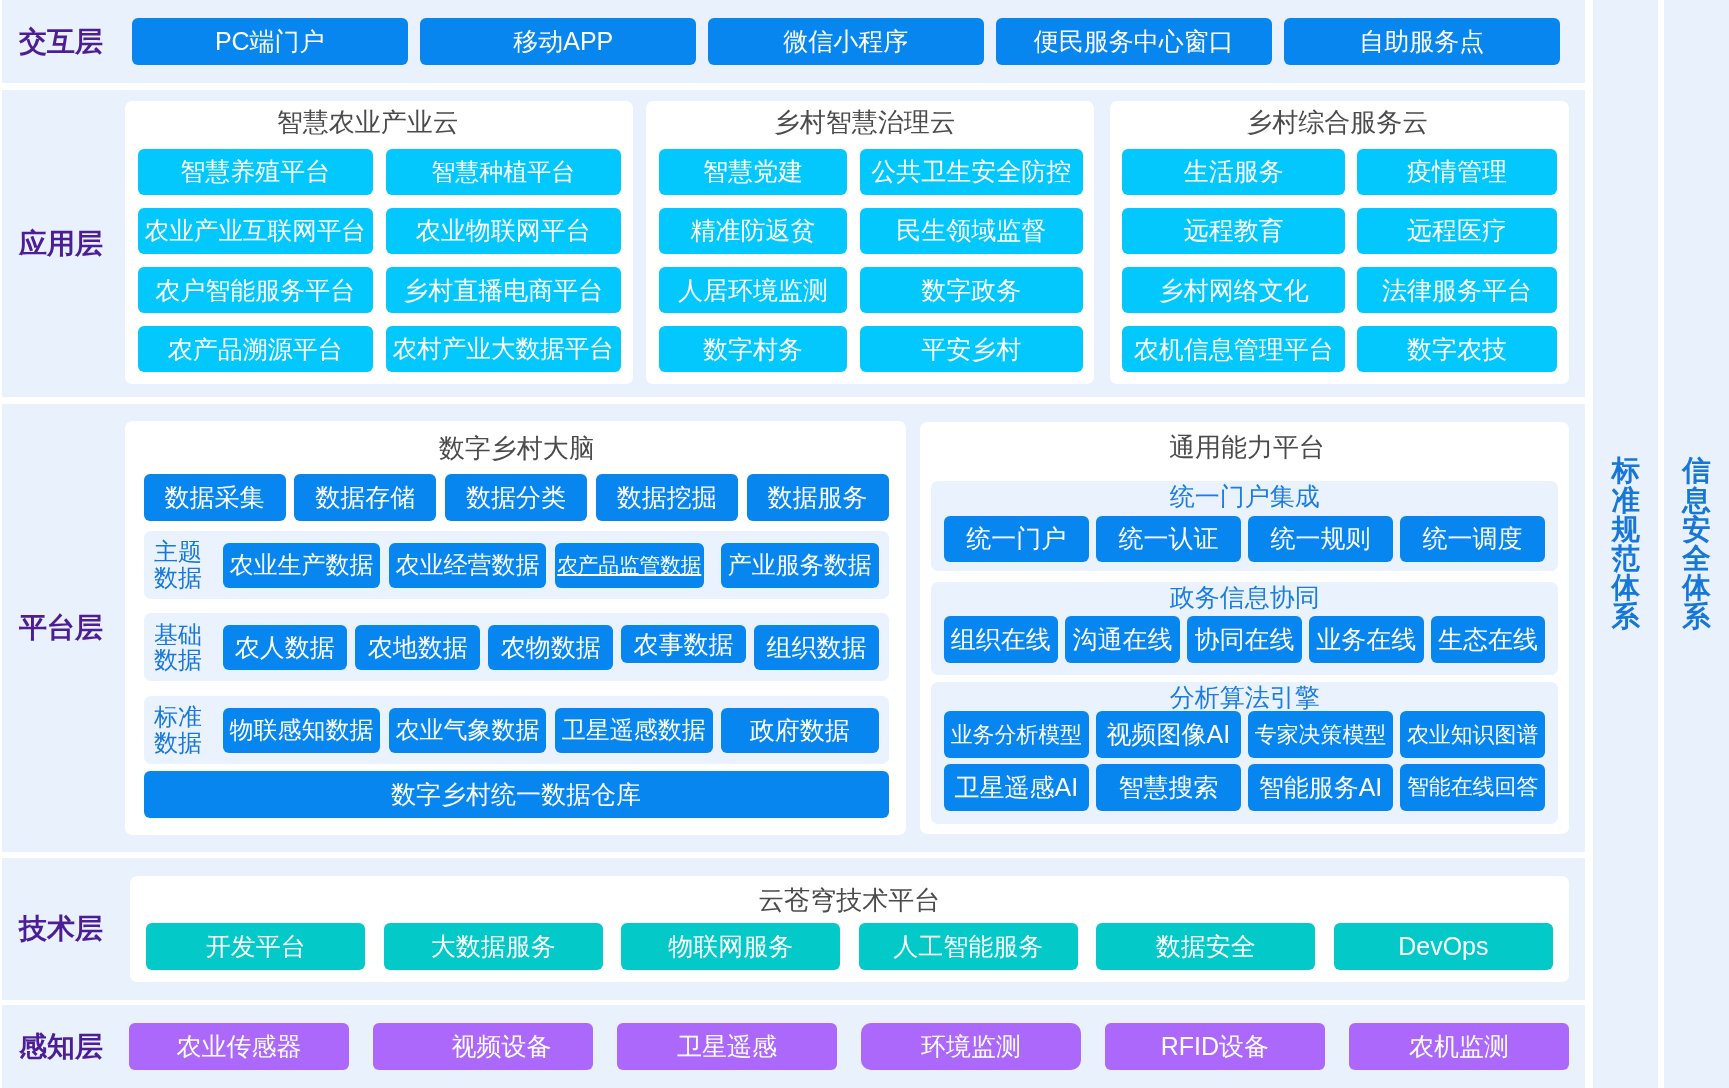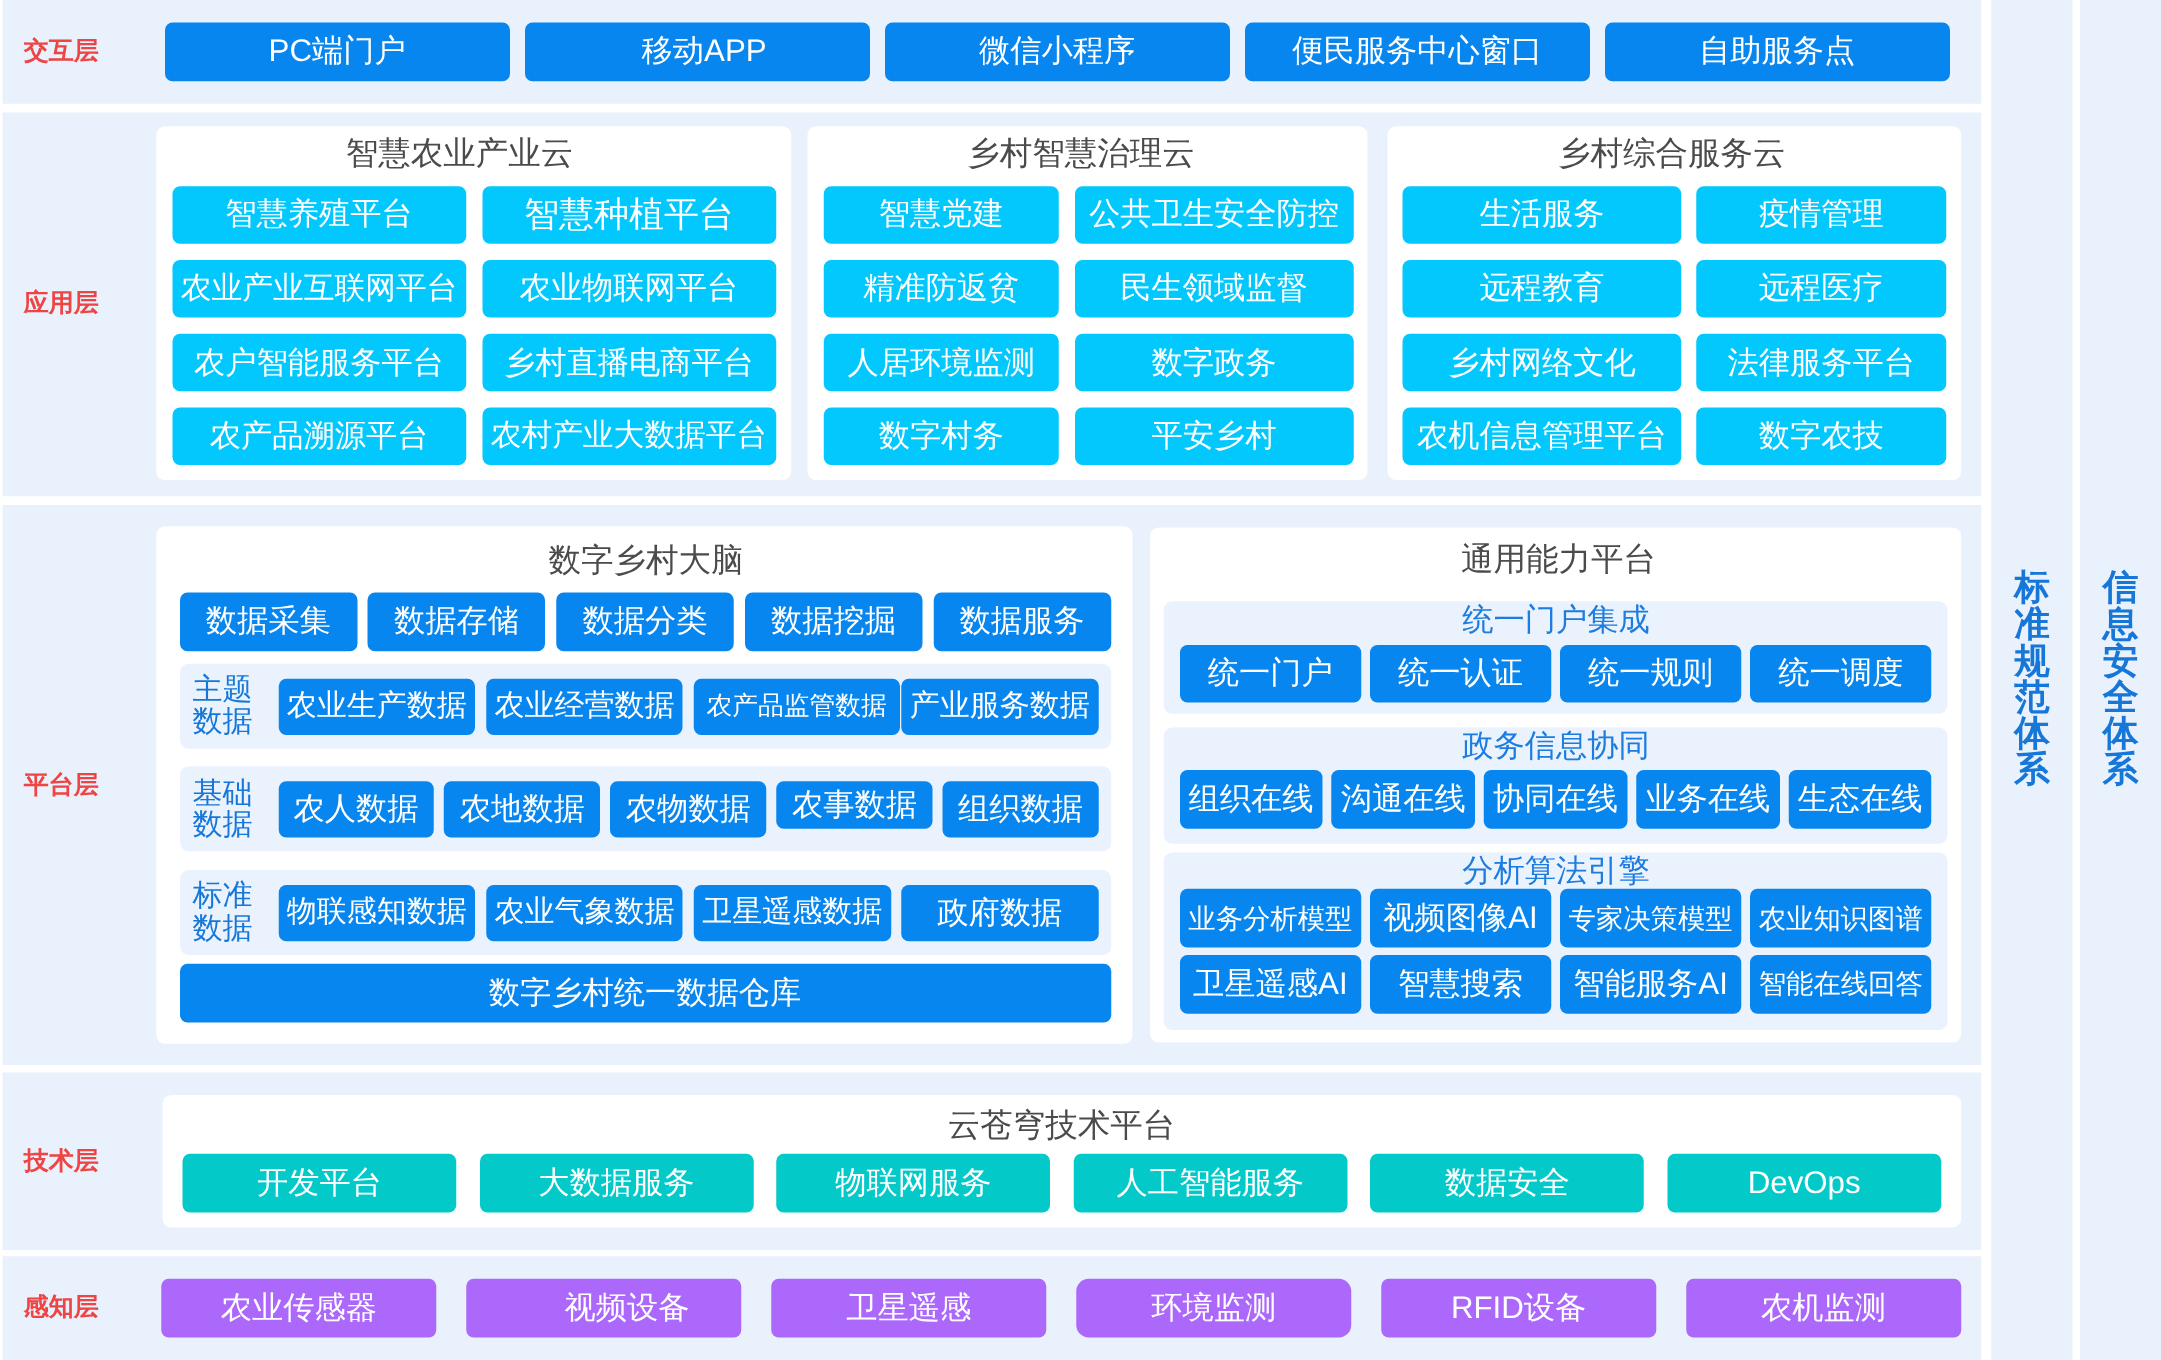--- a/index.html
+++ b/index.html
@@ -3,22 +3,22 @@
 <meta charset="utf-8">
 <title>数字乡村总体架构</title>
 <style>
   html,body{margin:0;padding:0;}
   body{width:1729px;height:1088px;background:#ffffff;
        font-family:"Liberation Sans",sans-serif;overflow:hidden;}
   .page{position:relative;width:1729px;height:1088px;background:#ffffff;}
 
   .band{position:absolute;background:#e8f1fc;left:2px;width:1583px;}
 
-  .layer-label{position:absolute;color:#ef4444;font-weight:bold;
-      font-size:20px;letter-spacing:0px;line-height:1;white-space:nowrap;}
+  .layer-label{position:absolute;color:#4c1d95;font-weight:bold;
+      font-size:28px;letter-spacing:0px;line-height:1;white-space:nowrap;}
 
   .chip{position:absolute;border-radius:6px;color:#ffffff;
       display:flex;align-items:center;justify-content:center;
       font-size:25px;line-height:1;white-space:nowrap;box-sizing:border-box;}
   .chip-blue{background:#0886ef;}
   .chip-cyan{background:#03c8fd;}
   .chip-teal{background:#03c9c9;}
   .chip-purple{background:#ab68fb;}
 
   .card{position:absolute;background:#ffffff;border-radius:7px;}
@@ -47,21 +47,21 @@
 <div class="chip chip-blue" style="left:419.5px;top:17.9px;width:276.5px;height:47.1px;font-size:25.0px;padding-left:11px;">移动APP</div>
 <div class="chip chip-blue" style="left:707.5px;top:17.9px;width:276.5px;height:47.1px;font-size:25.0px;">微信小程序</div>
 <div class="chip chip-blue" style="left:995.5px;top:17.9px;width:276.5px;height:47.1px;font-size:25.0px;">便民服务中心窗口</div>
 <div class="chip chip-blue" style="left:1283.5px;top:17.9px;width:276.5px;height:47.1px;font-size:25.0px;">自助服务点</div>
 
 <div class="band" style="top:90px;height:307px;"></div>
 <div class="layer-label" style="left:19px;top:90px;height:307px;line-height:307px;">应用层</div>
 <div class="card" style="left:125.2px;top:101.2px;width:508.0px;height:283.1px;"></div>
 <div class="card-title" style="left:113.7px;top:109.0px;width:508.0px;">智慧农业产业云</div>
 <div class="chip chip-cyan" style="left:137.7px;top:148.7px;width:235.2px;height:46.4px;font-size:25.0px;">智慧养殖平台</div>
-<div class="chip chip-cyan" style="left:385.7px;top:148.7px;width:235.0px;height:46.4px;font-size:28px;">智慧种植平台</div>
+<div class="chip chip-cyan" style="left:385.7px;top:148.7px;width:235.0px;height:46.4px;font-size:24px;">智慧种植平台</div>
 <div class="chip chip-cyan" style="left:137.7px;top:207.8px;width:235.2px;height:46.4px;font-size:24.6px;">农业产业互联网平台</div>
 <div class="chip chip-cyan" style="left:385.7px;top:207.8px;width:235.0px;height:46.4px;font-size:25.0px;">农业物联网平台</div>
 <div class="chip chip-cyan" style="left:137.7px;top:267.0px;width:235.2px;height:46.4px;font-size:25.0px;">农户智能服务平台</div>
 <div class="chip chip-cyan" style="left:385.7px;top:267.0px;width:235.0px;height:46.4px;font-size:25.0px;">乡村直播电商平台</div>
 <div class="chip chip-cyan" style="left:137.7px;top:326.1px;width:235.2px;height:46.4px;font-size:25.0px;">农产品溯源平台</div>
 <div class="chip chip-cyan" style="left:385.7px;top:326.1px;width:235.0px;height:46.4px;font-size:24.6px;">农村产业大数据平台</div>
 <div class="card" style="left:646.3px;top:101.2px;width:448.0px;height:283.1px;"></div>
 <div class="card-title" style="left:640.8px;top:109.0px;width:448.0px;">乡村智慧治理云</div>
 <div class="chip chip-cyan" style="left:659.3px;top:148.7px;width:187.6px;height:46.4px;font-size:25.0px;">智慧党建</div>
 <div class="chip chip-cyan" style="left:859.8px;top:148.7px;width:222.9px;height:46.4px;font-size:25.0px;">公共卫生安全防控</div>
@@ -89,21 +89,21 @@
 <div class="chip chip-blue" style="left:143.5px;top:473.5px;width:142.1px;height:47.0px;font-size:25.0px;">数据采集</div>
 <div class="chip chip-blue" style="left:294.2px;top:473.5px;width:142.1px;height:47.0px;font-size:25.0px;">数据存储</div>
 <div class="chip chip-blue" style="left:445.0px;top:473.5px;width:142.1px;height:47.0px;font-size:25.0px;">数据分类</div>
 <div class="chip chip-blue" style="left:595.7px;top:473.5px;width:142.1px;height:47.0px;font-size:25.0px;">数据挖掘</div>
 <div class="chip chip-blue" style="left:746.5px;top:473.5px;width:142.1px;height:47.0px;font-size:25.0px;">数据服务</div>
 <div class="inner" style="left:143.5px;top:530.6px;width:745.1px;height:68.4px;"></div>
 <div class="grp-label" style="left:146.5px;top:539.2px;width:63.0px;">主题
 数据</div>
 <div class="chip chip-blue" style="left:222.5px;top:542.5px;width:157.9px;height:45.4px;font-size:24.0px;">农业生产数据</div>
 <div class="chip chip-blue" style="left:388.6px;top:542.5px;width:157.9px;height:45.4px;font-size:24.0px;">农业经营数据</div>
-<div class="chip chip-blue" style="left:554.8px;top:542.5px;width:165px;height:45.4px;font-size:20.6px;">农产品监管数据</div>
+<div class="chip chip-blue" style="left:554.8px;top:542.5px;width:149px;height:45.4px;font-size:20.6px;text-decoration:underline;">农产品监管数据</div>
 <div class="chip chip-blue" style="left:720.9px;top:542.5px;width:157.9px;height:45.4px;font-size:24.0px;">产业服务数据</div>
 <div class="inner" style="left:143.5px;top:613.1px;width:745.1px;height:68.4px;"></div>
 <div class="grp-label" style="left:146.5px;top:621.7px;width:63.0px;">基础
 数据</div>
 <div class="chip chip-blue" style="left:222.5px;top:625.0px;width:124.7px;height:45.4px;font-size:25.0px;">农人数据</div>
 <div class="chip chip-blue" style="left:355.4px;top:625.0px;width:124.7px;height:45.4px;font-size:25.0px;">农地数据</div>
 <div class="chip chip-blue" style="left:488.3px;top:625.0px;width:124.7px;height:45.4px;font-size:25.0px;">农物数据</div>
 <div class="chip chip-blue" style="left:621.2px;top:625.0px;width:124.7px;height:38px;font-size:25.0px;">农事数据</div>
 <div class="chip chip-blue" style="left:754.1px;top:625.0px;width:124.7px;height:45.4px;font-size:25.0px;">组织数据</div>
 <div class="inner" style="left:143.5px;top:695.8px;width:745.1px;height:68.4px;"></div>

